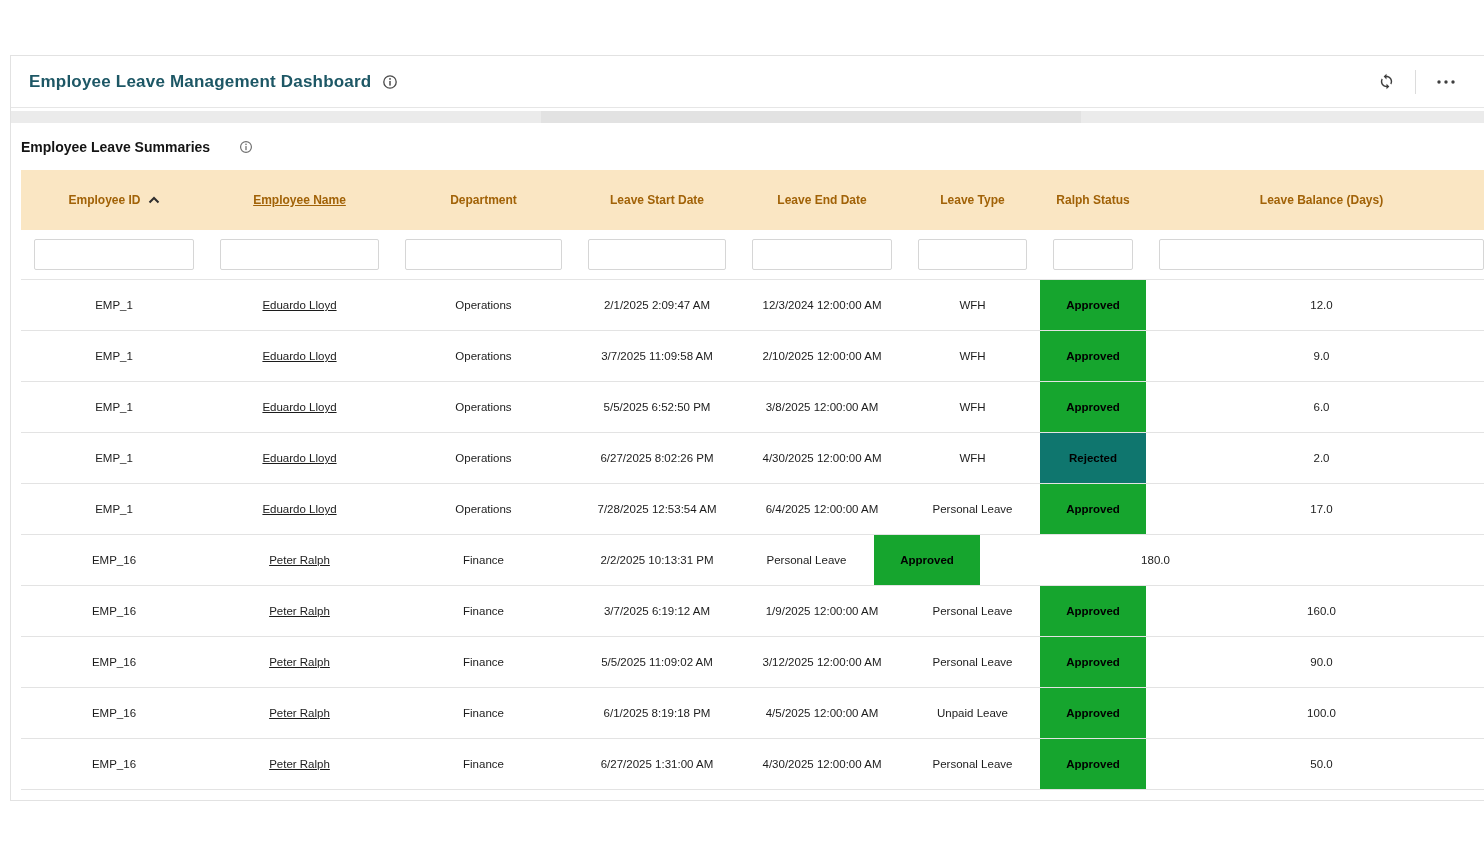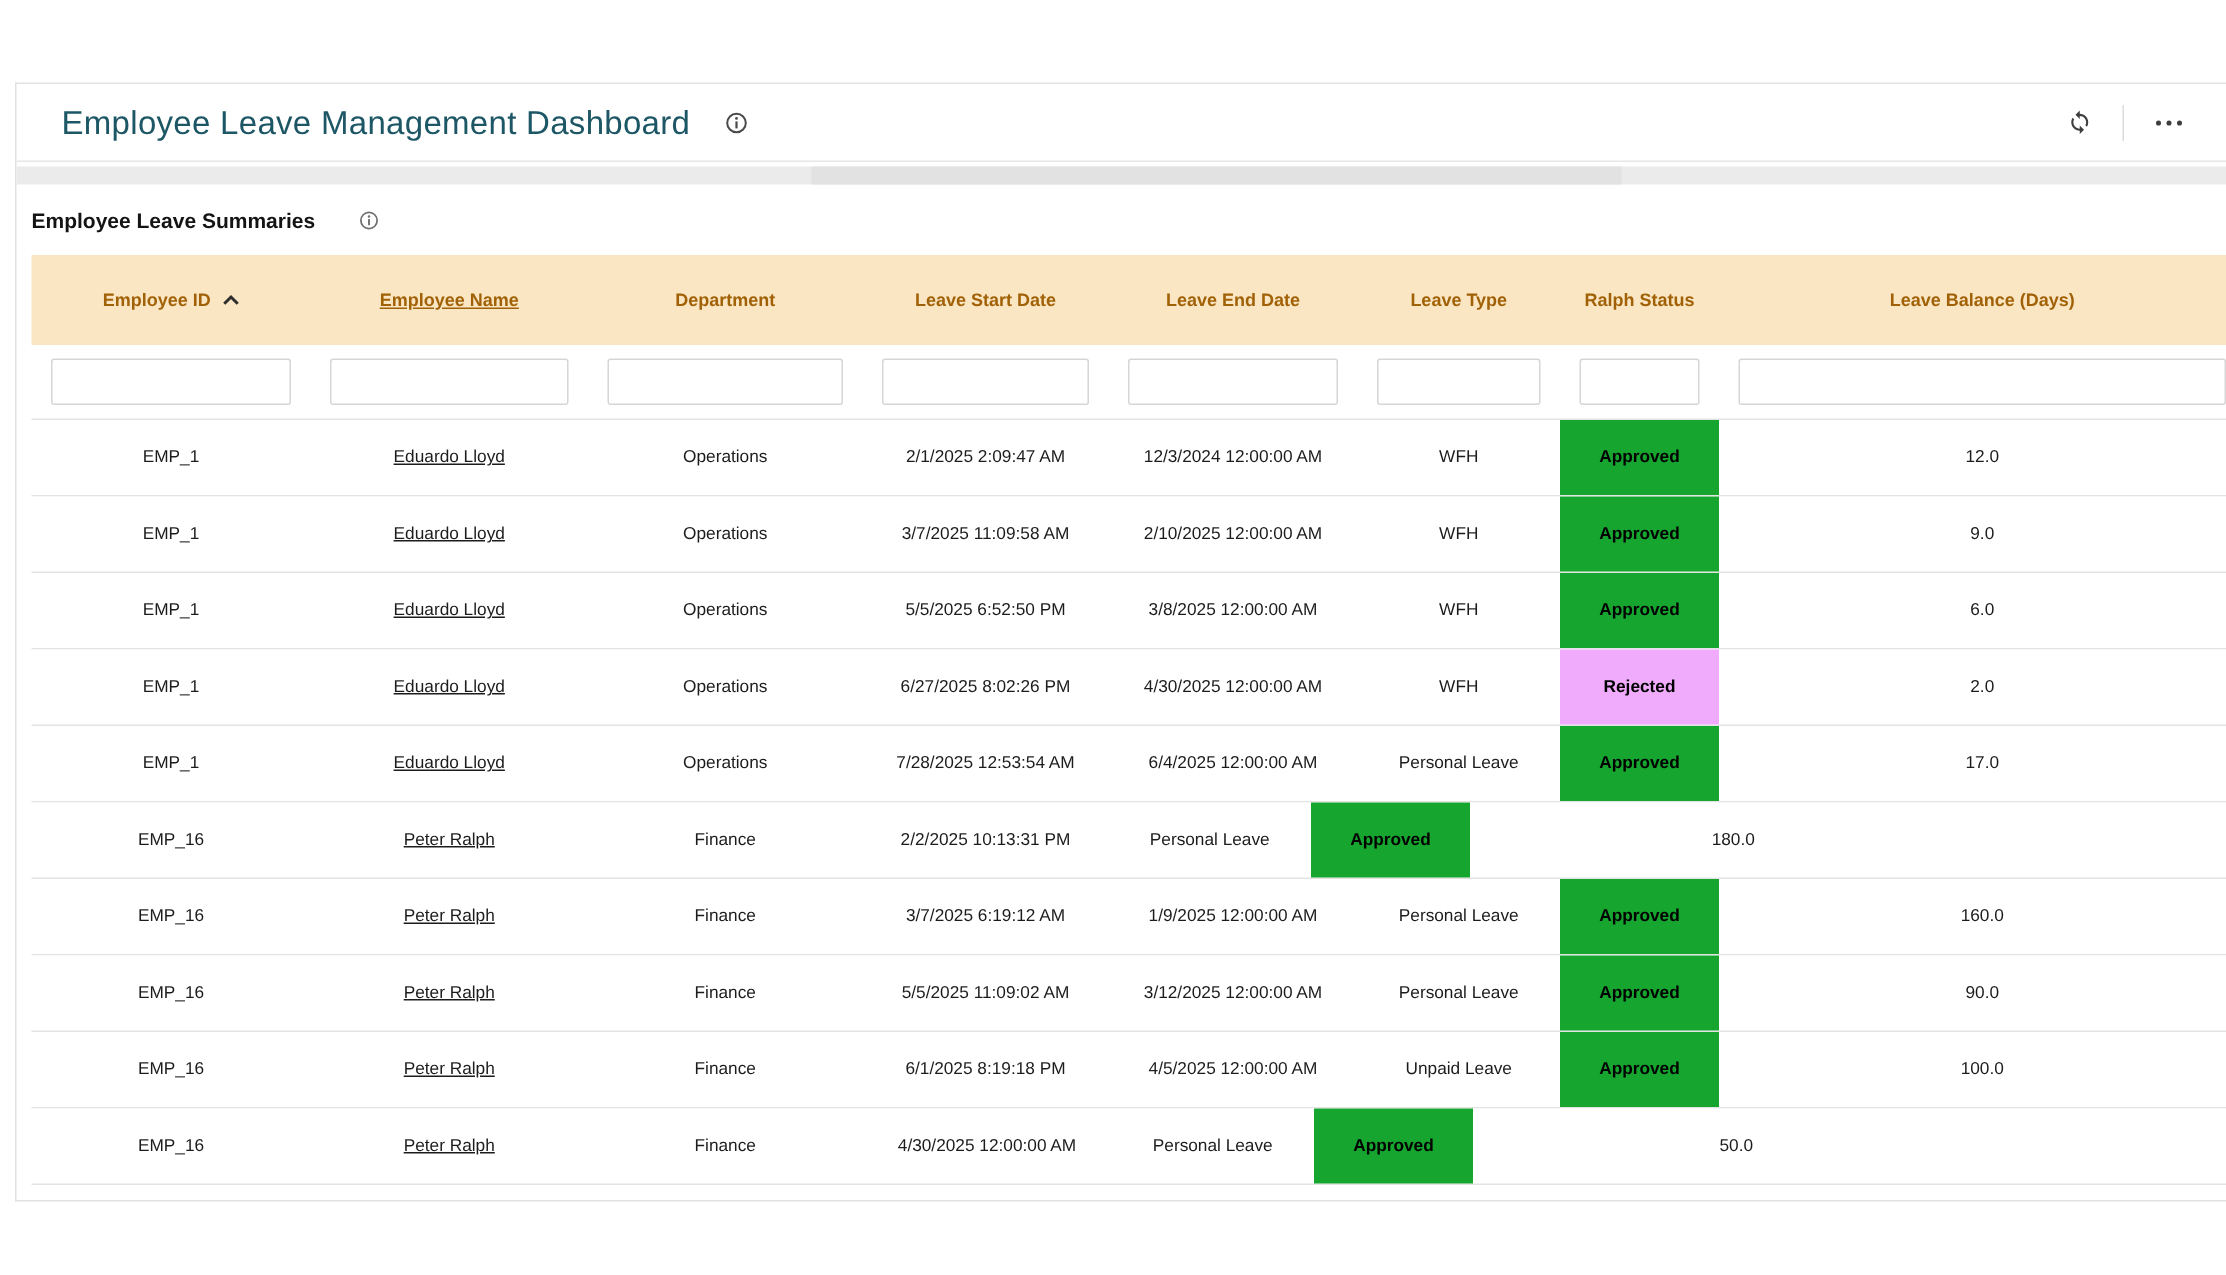--- a/index.html
+++ b/index.html
@@ -22,22 +22,22 @@
   }
   
   .title-bar {
     height: 52px;
     display: flex; align-items: center; justify-content: space-between;
     padding: 0 28px 0 18px;
     border-bottom: 1px solid #E6E6E6;
   }
   .title-left { display: flex; align-items: center; gap: 11px; }
   .page-title {
-    margin: 12px;
-    font-size: 22px; font-weight: normal;
+    margin: 0;
+    font-size: 17px; font-weight: bold;
     color: #1D5765; letter-spacing: 0.2px;
   }
   .title-actions { display: flex; align-items: center; gap: 20px; }
   .icon-btn { display: inline-flex; align-items: center; justify-content: center; cursor: pointer; }
   .vdivider { width: 1px; height: 24px; background: #DCDCDC; }
   
   .scroll-strip { height: 12px; background: #EBEBEB; margin-top: 3px; position: relative; }
   .scroll-thumb { position: absolute; top: 0; height: 100%; left: 530px; width: 540px; background: #E2E2E2; }
   
   .section-heading { display: flex; align-items: center; gap: 29px; margin: 16px 0 0 10px; }
@@ -280,21 +280,21 @@
           </div>
           <div class="td c3">
             <span>6/27/2025 8:02:26 PM</span>
           </div>
           <div class="td c4">
             <span>4/30/2025 12:00:00 AM</span>
           </div>
           <div class="td c5">
             <span>WFH</span>
           </div>
-          <div class="td c6 status-cell" style="background: #f0abfc;">
+          <div class="td c6 status-cell" style="background: #0f766e;">
             <span>Rejected</span>
           </div>
           <div class="td c7">
             <span>2.0</span>
           </div>
         </div>
         <div class="tr">
           <div class="td c0">
             <span>EMP_1</span>
           </div>
@@ -423,20 +423,23 @@
         </div>
         <div class="tr">
           <div class="td c0">
             <span>EMP_16</span>
           </div>
           <div class="td c1">
             <span>Peter Ralph</span>
           </div>
           <div class="td c2">
             <span>Finance</span>
+          </div>
+          <div class="td c3">
+            <span>6/27/2025 1:31:00 AM</span>
           </div>
           <div class="td c4">
             <span>4/30/2025 12:00:00 AM</span>
           </div>
           <div class="td c5">
             <span>Personal Leave</span>
           </div>
           <div class="td c6 status-cell" style="background: rgb(22, 165, 46);">
             <span>Approved</span>
           </div>

